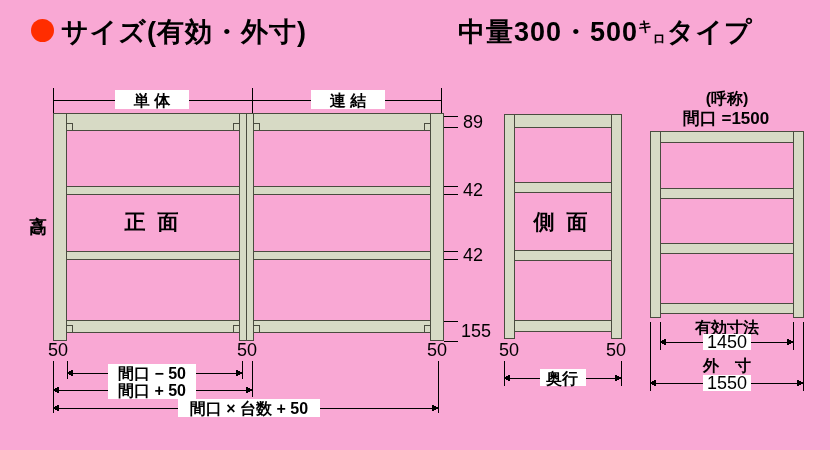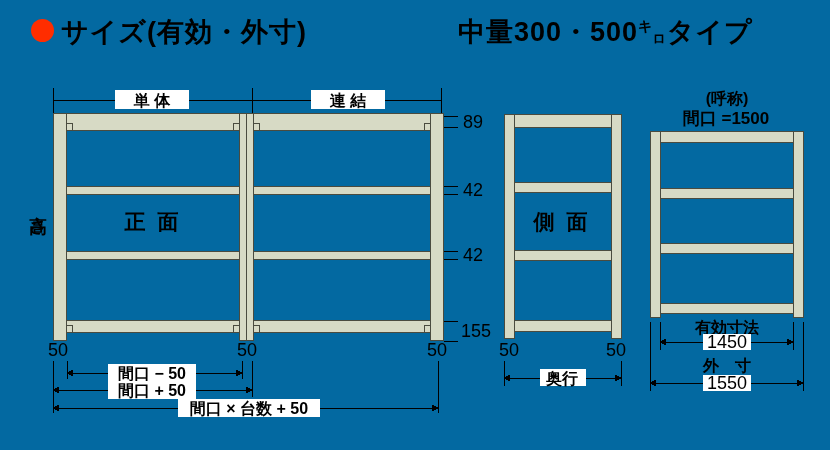--- a/index.html
+++ b/index.html
@@ -1,18 +1,18 @@
 <!DOCTYPE html>
 <html style="--bullet: #ff2d00; --frame-fill: #d7dac5; --frame-stroke: #4a4b3f; --line: #000000;"><head>
 <meta charset="utf-8">
 <style>
   * { margin:0; padding:0; box-sizing:border-box; }
   html,body { background:#ffffff; }
   .stage {
-    position:relative; width:830px; height:450px; background:#0369a1;
+    position:relative; width:830px; height:450px; background:#f9a8d4;
     font-family:"Liberation Sans", sans-serif; color:#000; overflow:hidden;
   }
   .bullet {
     position:absolute; left:31px; top:19px; width:23px; height:23px;
     border-radius:50%; background:var(--bullet,#ff2d00);
   }
   .title-left {
     position:absolute; left:61px; top:14px;
     font-size:27px; font-weight:bold; letter-spacing:1px; white-space:nowrap;
   }

